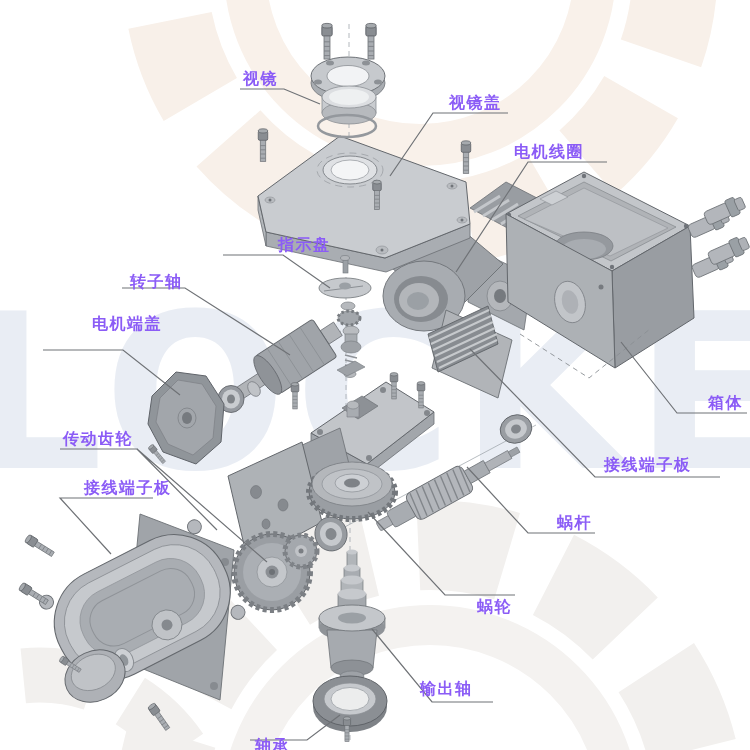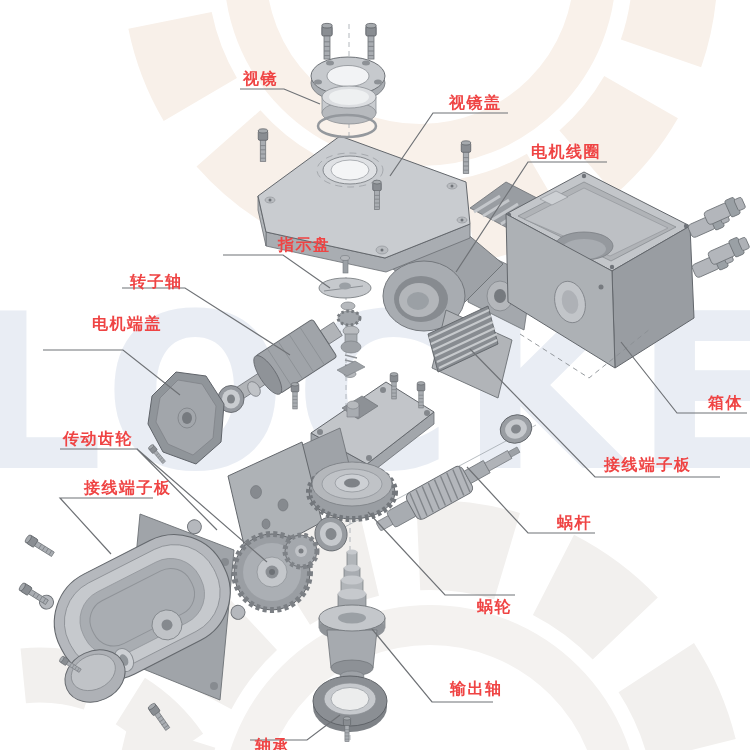--- a/index.html
+++ b/index.html
@@ -5,21 +5,21 @@
   html,body{margin:0;padding:0;background:#ffffff;}
   .stage{
     position:relative;width:750px;height:750px;overflow:hidden;
     background:#ffffff;
     font-family:"DejaVu Sans",sans-serif;
   }
   .stage svg{position:absolute;left:0;top:0;}
   .callout{
     position:absolute;
     font:600 16px "DejaVu Sans",sans-serif;
-    color:#ef4444;
+    color:#8b5cf6;
     letter-spacing:1.5px;
     white-space:nowrap;
     line-height:16px;
   }
 </style>
 </head>
 <body>
 
 <div class="stage">
 <svg width="750" height="750" viewBox="0 0 750 750">
@@ -351,25 +351,25 @@
     <path d="M720,477 H595 L470,349"></path>
     <path d="M595,533 H528 L467,467"></path>
     <path d="M515,595 H445 L368,512"></path>
     <path d="M493,702 H432 L372,629"></path>
     <path d="M250,740 H307 L340,715"></path>
   </g>
 </svg>
 
   <div class="callout" style="left:243px;top:71px;">视镜</div>
   <div class="callout" style="left:449px;top:95px;font-family:Liberation Serif, serif;">视镜盖</div>
-  <div class="callout" style="left:531px;top:144px;">电机线圈</div>
+  <div class="callout" style="left:514px;top:144px;">电机线圈</div>
   <div class="callout" style="left:230px;top:237px;margin-left:48px;">指示盘</div>
   <div class="callout" style="left:130px;top:274px;">转子轴</div>
   <div class="callout" style="left:50px;top:316px;margin-left:42px;">电机端盖</div>
   <div class="callout" style="left:708px;top:395px;">箱体</div>
   <div class="callout" style="left:63px;top:431px;text-align:center;">传动齿轮</div>
   <div class="callout" style="left:84px;top:480px;">接线端子板</div>
   <div class="callout" style="left:604px;top:457px;">接线端子板</div>
   <div class="callout" style="left:557px;top:515px;">蜗杆</div>
   <div class="callout" style="left:477px;top:599px;">蜗轮</div>
-  <div class="callout" style="left:450px;top:681px;">输出轴</div>
+  <div class="callout" style="left:420px;top:681px;">输出轴</div>
   <div class="callout" style="left:255px;top:738px;">轴承</div>
 </div>
 
 </body></html>

